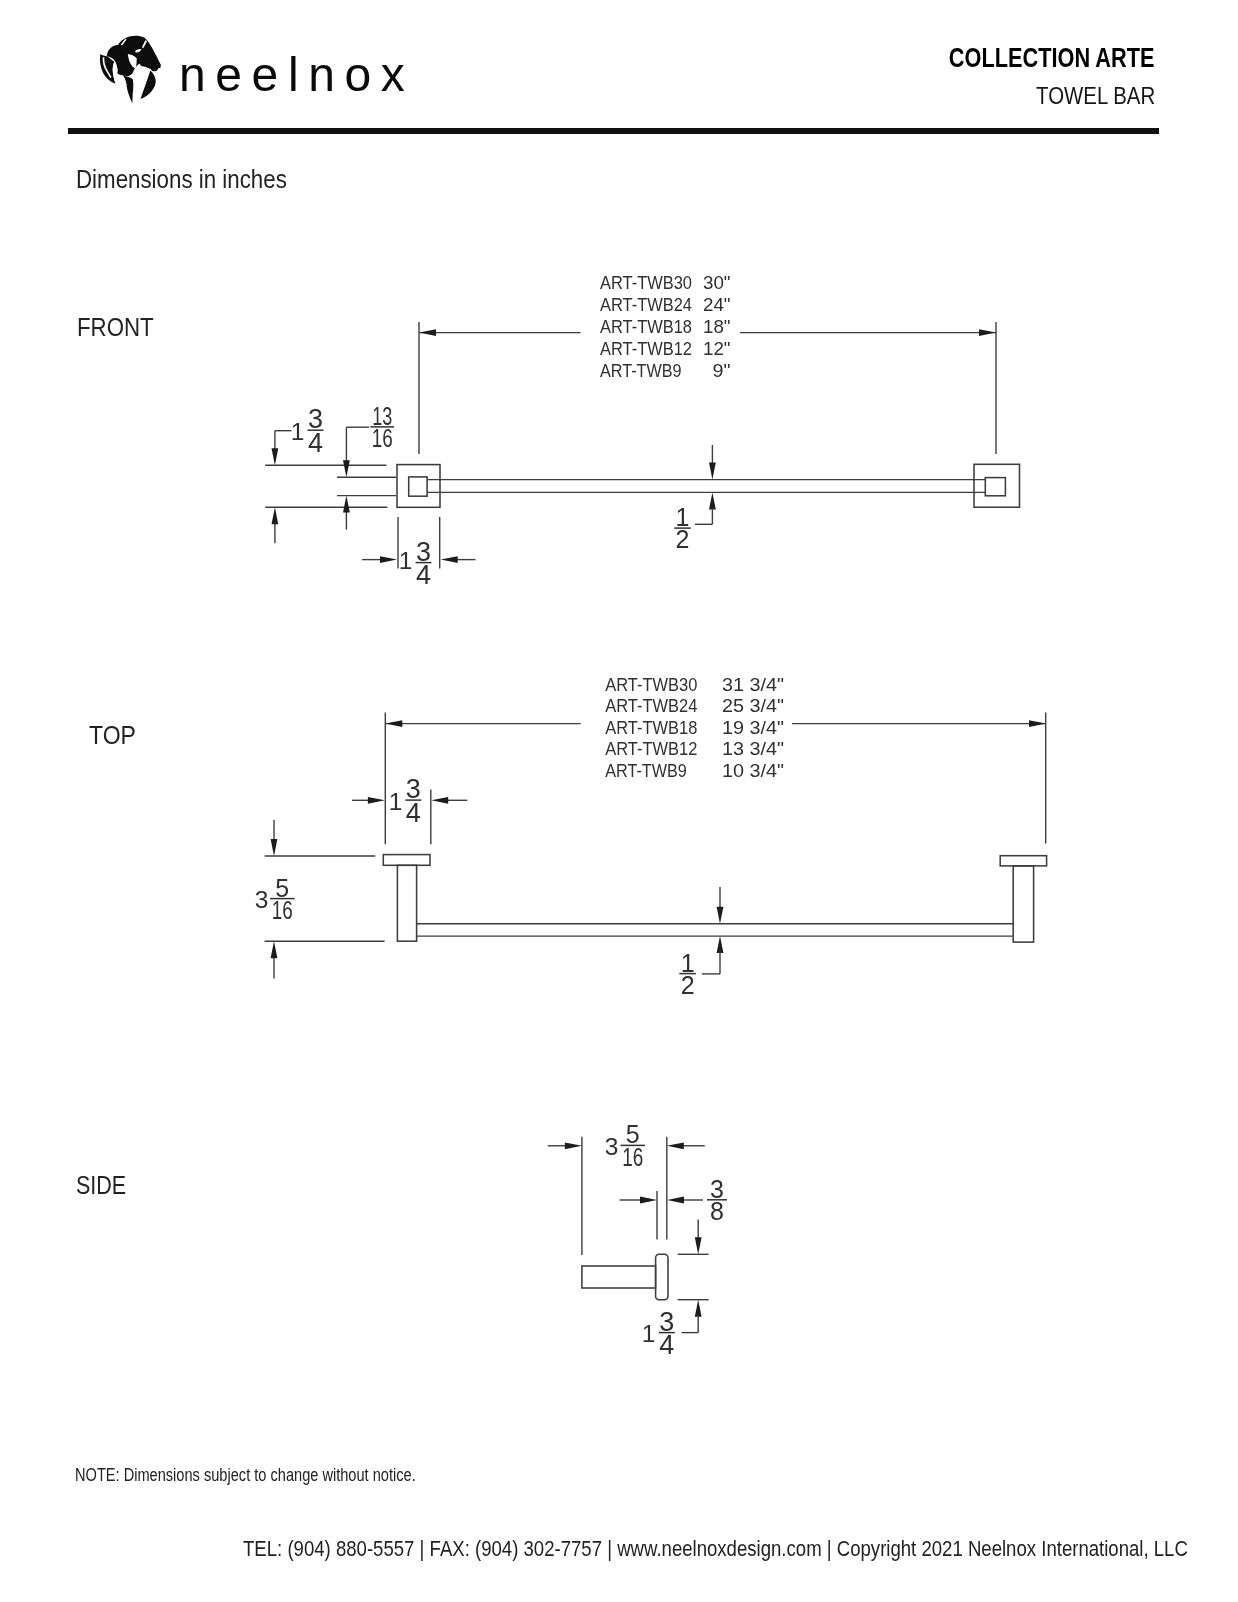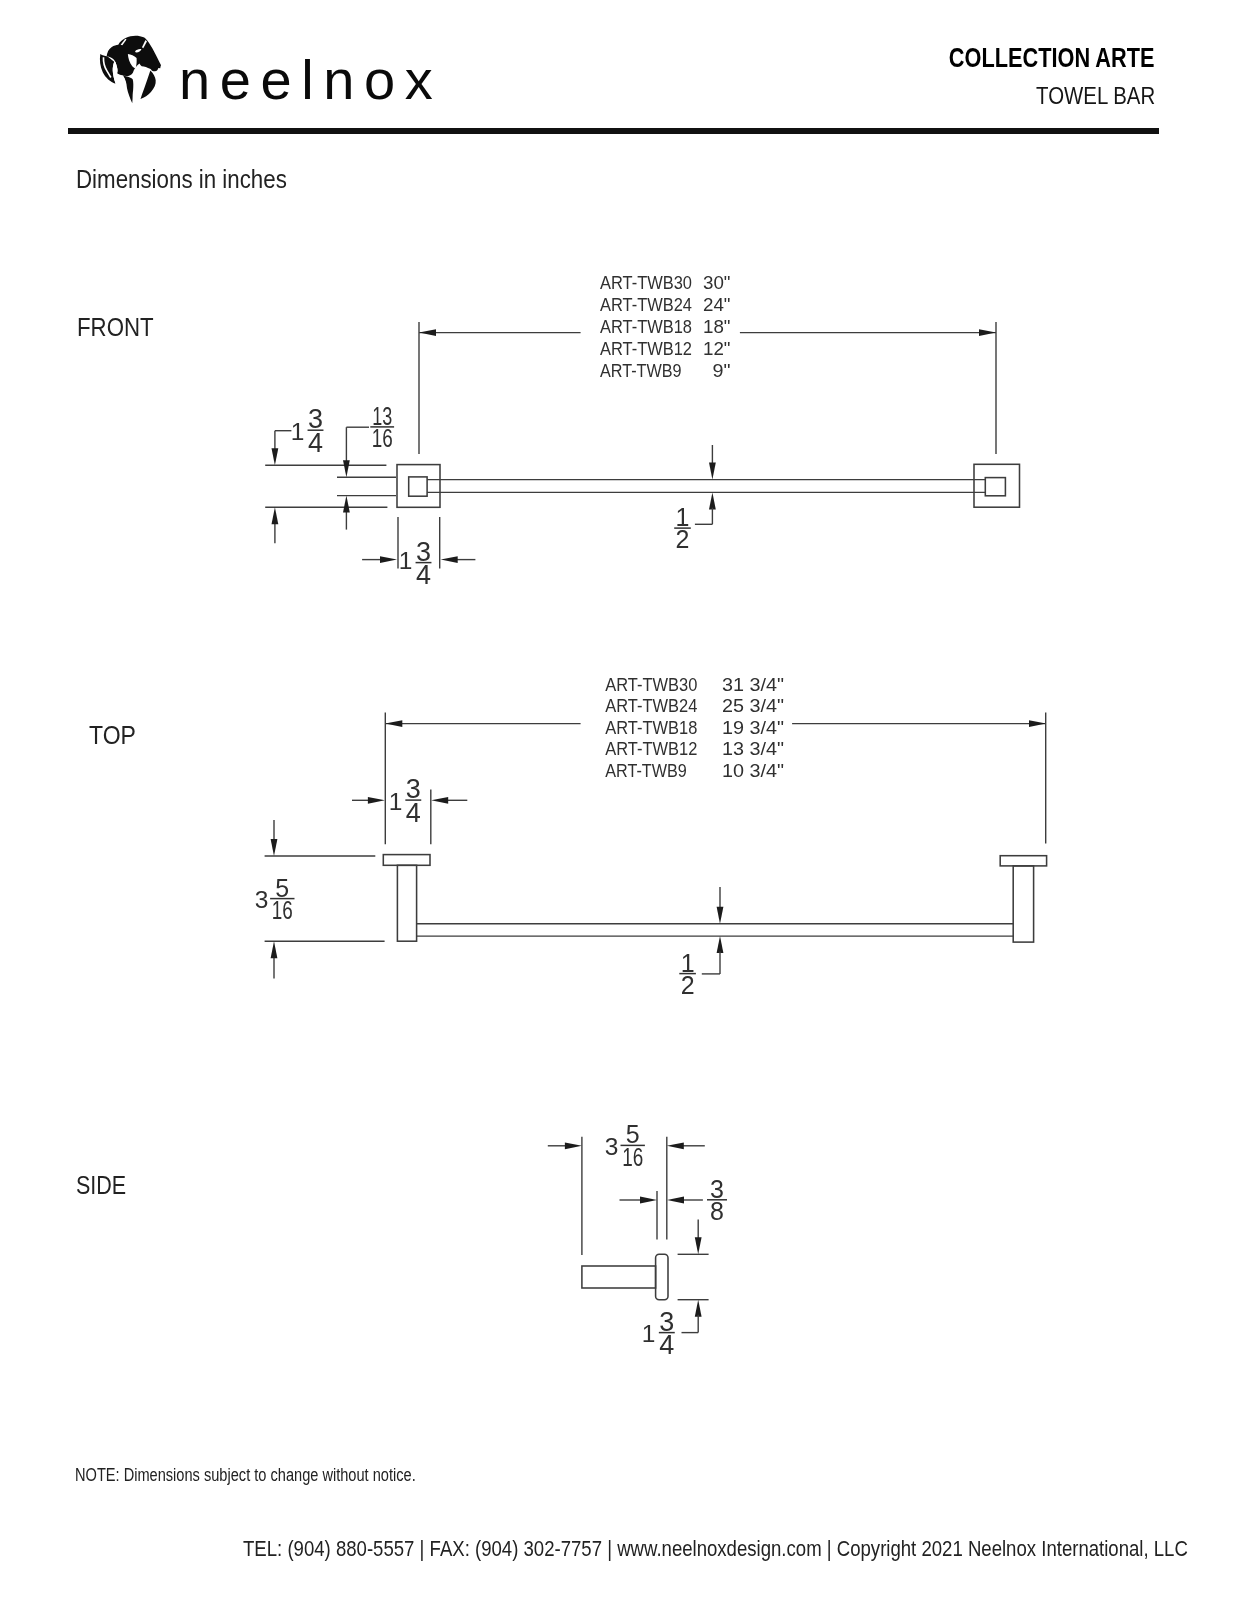--- a/index.html
+++ b/index.html
@@ -77,21 +77,21 @@
 C48.4,44.4 46.2,50.2 44.2,56.0
 C43.2,58.8 42.6,62.0 42.0,65.0
 C39.8,67.2 37.6,69.2 35.2,71.0
 C35.8,62.8 36.6,54.8 36.6,47.8
 C36.8,43.8 37.4,38.8 38.6,35.4 Z"></path>
 </g>
 <g fill="none" stroke="#ffffff">
 <path d="M6.2,25.5 C6.0,30.0 7.0,34.6 9.4,38.6 C10.4,40.3 11.9,42.8 13.4,45.2" stroke-width="1.6"></path>
 </g>
 </svg>
-  <div class="abs" style="left:179px;top:47px;font-size:56px;color:#0a0a0a;letter-spacing:9.6px;">neelnox</div>
+  <div class="abs" style="left:179px;top:47px;font-size:48px;color:#0a0a0a;letter-spacing:9.6px;">neelnox</div>
   <div class="abs" style="right:83.5px;top:42.5px;font-size:27px;font-weight:bold;color:#000;transform:scaleX(0.805);transform-origin:right top;">COLLECTION ARTE</div>
   <div class="abs" style="right:82.5px;top:82.6px;font-size:23.5px;color:#161616;transform:scaleX(0.868);transform-origin:right top;">TOWEL BAR</div>
   <div class="abs" style="left:68px;top:128px;width:1091px;height:6px;background:#111;"></div>
   <div class="abs" style="left:76px;top:163.5px;font-size:26px;color:#222;transform:scaleX(0.858);transform-origin:left top;">Dimensions in inches</div>
   <div class="abs" style="left:77px;top:312.7px;font-size:25px;color:#222;transform:scaleX(0.89);transform-origin:left top;">FRONT</div>
   <div class="abs" style="left:89px;top:720.8px;font-size:25px;color:#222;transform:scaleX(0.92);transform-origin:left top;">TOP</div>
   <div class="abs" style="left:75.8px;top:1171.2px;font-size:25px;color:#222;transform:scaleX(0.86);transform-origin:left top;">SIDE</div>
   <svg class="abs" style="left:0;top:0" width="1238" height="1602" viewBox="0 0 1238 1602">
 <line x1="419" y1="332.6" x2="580.6" y2="332.6" stroke="#3d3d3d" stroke-width="1.4"></line>
 <line x1="739.9" y1="332.6" x2="996" y2="332.6" stroke="#3d3d3d" stroke-width="1.4"></line>

